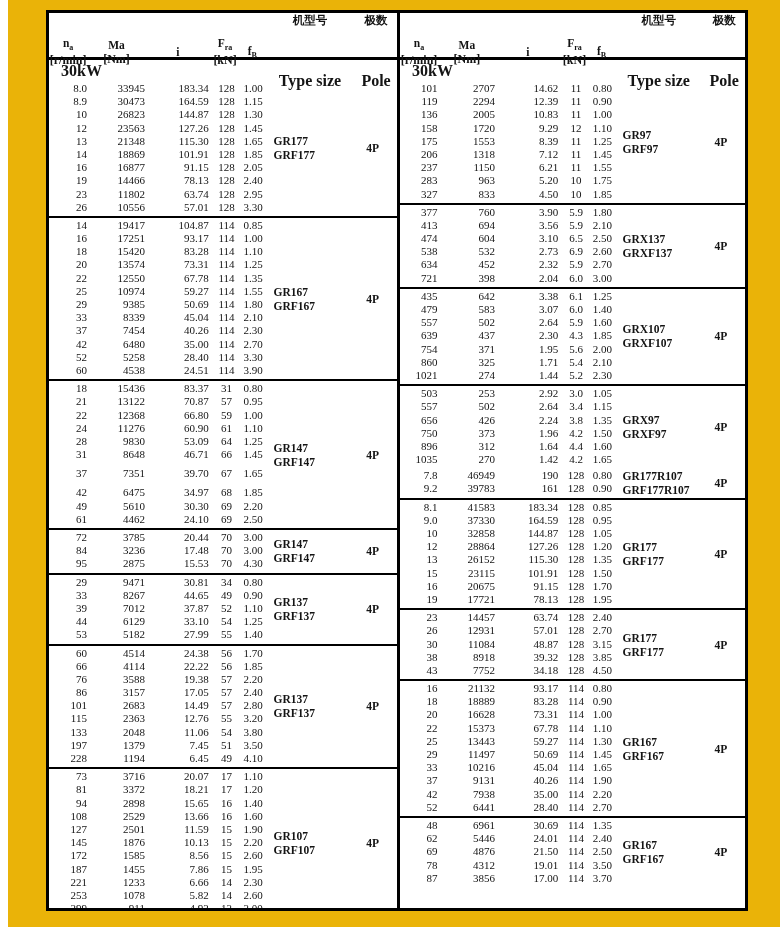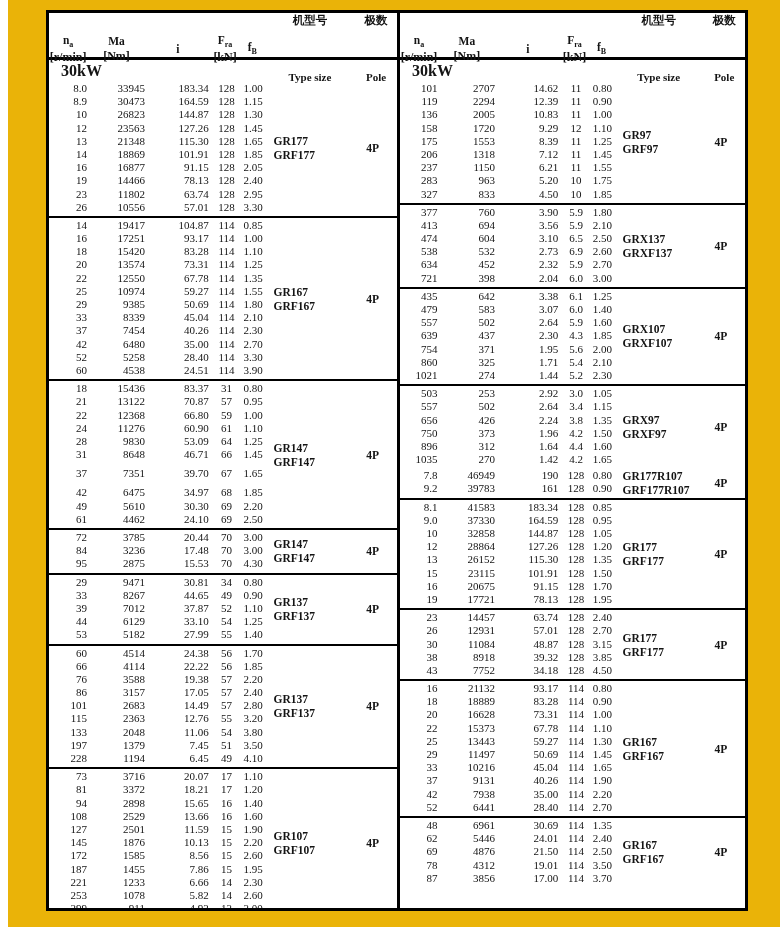--- a/index.html
+++ b/index.html
@@ -16,21 +16,21 @@
   .half{width:50%;height:100%;overflow:hidden;box-sizing:border-box;}
   .half.right{border-left:3px solid #000;}
   .thead{
     display:grid;grid-template-columns:11% 16.8% 18.5% 8.6% 7.1% 26% 12%;
     border-bottom:3px solid #000;height:47px;align-items:center;box-sizing:border-box;
   }
   .th{text-align:center;font-weight:bold;font-size:11px;line-height:1.25;}
   .th .hl1{font-size:11.5px;}
   .th sub{font-size:8px;}
   .th .hl2{font-size:12px;font-weight:bold;}
-  .th .hl2en{font-size:11px;margin-top:44px;}
+  .th .hl2en{font-size:16px;margin-top:44px;}
   .kw-label{font-size:16px;font-weight:bold;line-height:21px;padding-left:12px;}
   .bt{border-top:2px solid #000;}
   .block{position:relative;padding:1px 0 2px 3px;}
   .row{
     display:grid;grid-template-columns:11% 16.8% 18.5% 8.6% 7.1% 1fr;
     height:13.2px;line-height:13.2px;font-size:11px;
   }
   .row.gap{margin-top:6px;}
   .cell{white-space:nowrap;}
   .a-r{text-align:right;padding-right:3px;box-sizing:border-box;}

